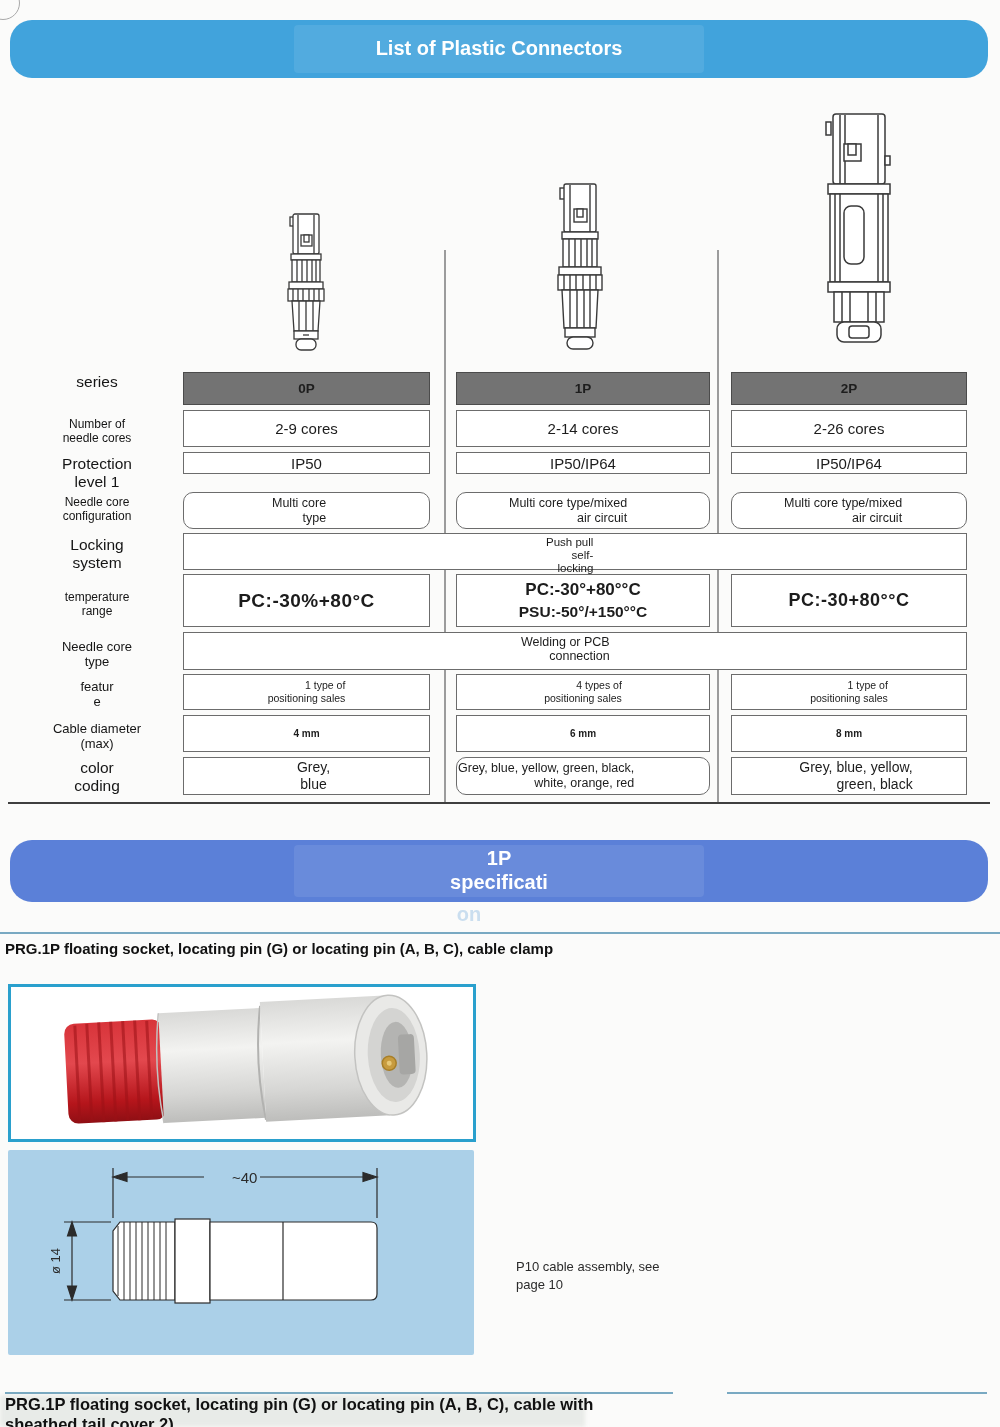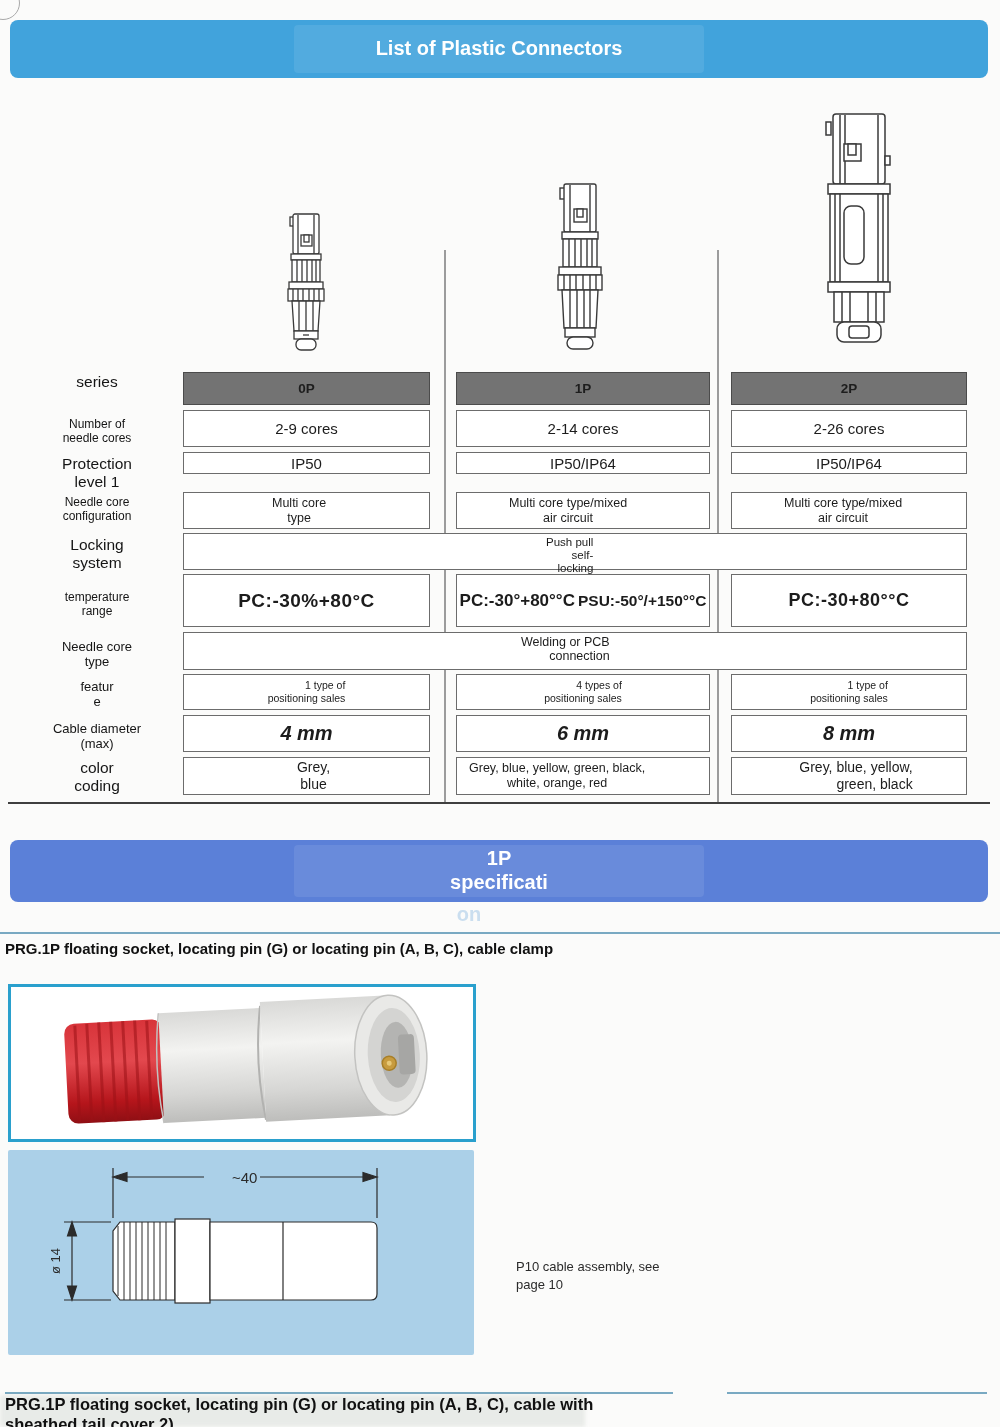--- a/index.html
+++ b/index.html
@@ -3,21 +3,21 @@
 <meta charset="utf-8">
 <style>
   html,body{margin:0;padding:0;}
   body{
     width:1000px;height:1427px;position:relative;overflow:hidden;
     background:#fbfbfa;color:#1c1c1c;
     font-family:"Liberation Sans","DejaVu Sans",sans-serif;
   }
   .abs{position:absolute;}
   
-  .banner{position:absolute;left:10px;width:978px;border-radius:8px;color:#fff;
+  .banner{position:absolute;left:10px;width:978px;border-radius:22px;color:#fff;
     display:flex;flex-direction:column;align-items:center;justify-content:center;
     font-weight:700;font-size:20px;line-height:1.18;}
   .banner1{top:20px;height:58px;background:#41a3dc;}
   .banner2{top:840px;height:62px;background:#5b80d8;}
   .banner-glow{position:absolute;left:50%;transform:translateX(-50%);top:5px;bottom:5px;
     width:410px;background:rgba(255,255,255,0.09);border-radius:4px;}
   .banner span{position:relative;}
   .title-overflow{position:absolute;left:430px;top:903px;width:78px;text-align:center;
     font-weight:700;font-size:20px;color:#cadeef;}
   .corner-arc{position:absolute;left:-14px;top:-14px;width:32px;height:32px;border:1.5px solid #a9a9a9;
@@ -42,28 +42,28 @@
   .r-lock{top:533px;height:37px;}
   .r-temp{top:574px;height:53px;}
   .r-ntype{top:632px;height:38px;}
   .r-feat{top:674px;height:36px;}
   .r-cable{top:715px;height:37px;}
   .r-color{top:757px;height:38px;padding-left:14px;}
   .hdr{background:#737373;border:1.5px solid #4b4b4b;font-weight:700;font-size:13.5px;color:#1d1d1d;}
   .t15{font-size:15px;}
   .t-prot{font-size:15px;font-weight:500;}
   .t-conf{font-size:12.5px;line-height:1.18;}
-  .left-pad{justify-content:flex-start;text-align:center;}
+  .left-pad{justify-content:flex-start;text-align:right;border-radius:10px;}
   .t-temp0{font-size:19px;font-weight:600;letter-spacing:0.5px;}
   .t-temp2{font-size:18px;font-weight:600;letter-spacing:0.5px;}
-  .temp1{justify-content:center;gap:3px;}
+  .temp1{flex-direction:column;justify-content:center;gap:3px;}
   .temp1 .l1{font-size:17px;font-weight:600;}
   .temp1 .l2{font-size:15.5px;font-weight:600;}
   .t-feat{font-size:10.5px;line-height:1.25;}
-  .t-cable{font-size:20px;font-weight:600;font-style:italic;}
+  .t-cable{font-size:10px;font-weight:600;}
   .t-color{font-size:14px;line-height:1.2;}
   .t-color-sm{font-size:12.5px;line-height:1.2;}
   .float-txt{position:absolute;font-size:11.5px;line-height:1.15;text-align:right;white-space:pre-line;}
   .inblock{display:inline-block;text-align:right;}
   
   .vline{position:absolute;top:250px;height:553px;width:2px;background:#9c9c9c;}
   .v1{left:444px;} .v2{left:717px;}
   .hline-table{position:absolute;left:8px;top:802px;width:982px;height:2px;background:#3f3f3f;}
   .hline-blue{position:absolute;left:0;top:932px;width:1000px;height:2px;background:#79a9c2;}
   .subtitle{position:absolute;left:5px;top:940px;font-size:15px;font-weight:600;color:#111;}
@@ -250,21 +250,21 @@
 positioning sales</span></div>
 <div class="cell t-feat col2 r-feat"><span class="inblock" style="white-space:pre-line">1 type of
 positioning sales</span></div>
 
 <div class="cell t-cable col0 r-cable">4 mm</div>
 <div class="cell t-cable col1 r-cable">6 mm</div>
 <div class="cell t-cable col2 r-cable">8 mm</div>
 
 <div class="cell t-color col0 r-color">Grey,
 blue</div>
-<div class="cell t-color-sm left-pad cell col1 r-color" style="padding-left:12px">Grey, blue, yellow, green, black,
+<div class="cell t-color-sm left-pad cell col1 r-color" style="padding-left:1px">Grey, blue, yellow, green, black,
 white, orange, red</div>
 <div class="cell t-color col2 r-color"><span class="inblock" style="white-space:pre-line">Grey, blue, yellow,
 green, black</span></div>
 
 <div class="hline-table"></div>
 
 <div class="banner banner2">
   <div class="banner-glow"></div>
   <span>1P</span>
   <span>specificati</span>

